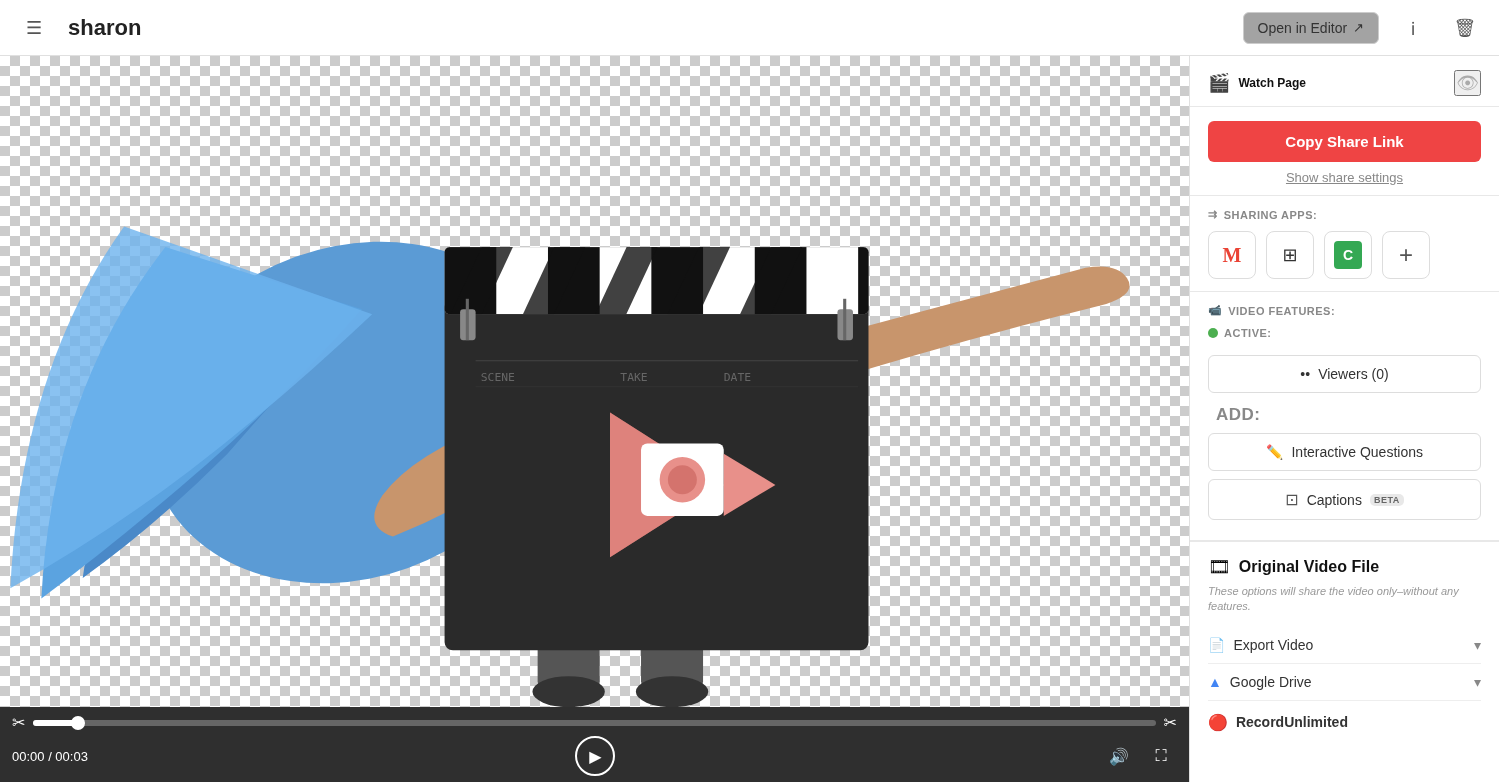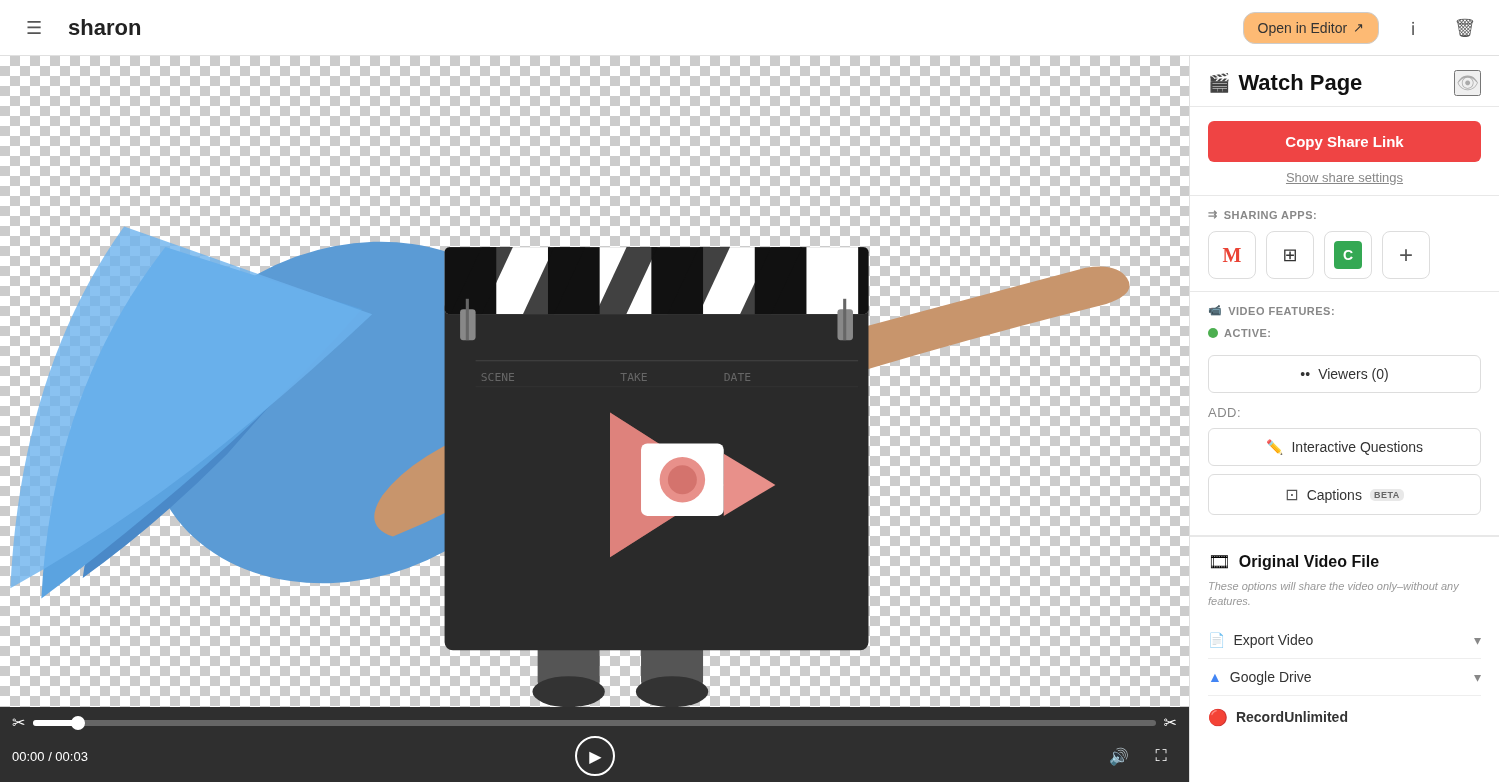--- a/index.html
+++ b/index.html
@@ -8,22 +8,22 @@
     
     .top-bar {
       display: flex; align-items: center; height: 56px;
       background: #fff; border-bottom: 1px solid #e0e0e0;
       padding: 0 16px; gap: 16px; flex-shrink: 0;
     }
     .top-bar .hamburger { font-size: 20px; cursor: pointer; color: #333; }
     .top-bar .title { font-size: 22px; font-weight: 600; color: #222; flex: 1; }
     .top-bar .open-editor-btn {
       display: flex; align-items: center; gap: 6px;
-      border: 1px solid #ccc; border-radius: 12px;
-      padding: 7px 14px; background: #fdba74; cursor: pointer;
+      border: 1px solid #ccc; border-radius: 6px;
+      padding: 7px 14px; background: #a3a3a3; cursor: pointer;
       font-size: 14px; color: #333;
     }
     .top-bar .icon-btn {
       width: 36px; height: 36px; border-radius: 50%;
       border: none; background: transparent; cursor: pointer;
       display: flex; align-items: center; justify-content: center;
       font-size: 18px; color: #555;
     }
 
     
@@ -86,21 +86,21 @@
 
     
     .watch-page-header {
       display: flex; align-items: center; justify-content: space-between;
       padding: 14px 18px 10px; border-bottom: 1px solid #e8e8e8;
     }
     .watch-page-title-row {
       display: flex; align-items: center; gap: 8px;
     }
     .watch-page-title-row .panel-icon { font-size: 18px; color: #333; }
-    .watch-page-title-row h2 { font-size: 22px; font-weight: 700; color: #111; }
+    .watch-page-title-row h2 { font-size: 12px; font-weight: 700; color: #111; }
     .eye-icon { font-size: 18px; color: #aaa; cursor: pointer; }
 
     
     .copy-share-section { padding: 14px 18px 10px; border-bottom: 1px solid #e8e8e8; }
     .copy-share-btn {
       width: 100%; padding: 12px; background: #ef4444; color: #fff;
       border: none; border-radius: 6px; font-size: 15px; font-weight: 600;
       cursor: pointer; margin-bottom: 8px;
     }
     .show-share-settings {
@@ -131,22 +131,22 @@
       display: flex; align-items: center; gap: 6px; margin-bottom: 16px;
     }
     .active-dot { width: 10px; height: 10px; border-radius: 50%; background: #4caf50; flex-shrink: 0; }
     .active-label { font-size: 11px; font-weight: 700; color: #888; letter-spacing: 0.5px; }
     .viewers-btn {
       width: 100%; padding: 10px; border: 1px solid #ddd; border-radius: 6px;
       background: #fff; cursor: pointer; font-size: 14px; color: #333;
       display: flex; align-items: center; justify-content: center; gap: 8px;
     }
     .add-label-row {
-      font-size: 13px; font-weight: 400; color: #888; letter-spacing: 0.5px;
-      margin: 12px 0 8px;
+      font-size: 17px; font-weight: 700; color: #888; letter-spacing: 0.5px;
+      margin: 12px 8px 8px;
     }
     .feature-btn {
       width: 100%; padding: 10px; border: 1px solid #ddd; border-radius: 6px;
       background: #fff; cursor: pointer; font-size: 14px; color: #333;
       display: flex; align-items: center; justify-content: center; gap: 8px;
       margin-bottom: 8px;
     }
     .pencil-icon { color: #f5a623; }
     .cc-icon { color: #555; font-size: 16px; }
     .beta-badge {

